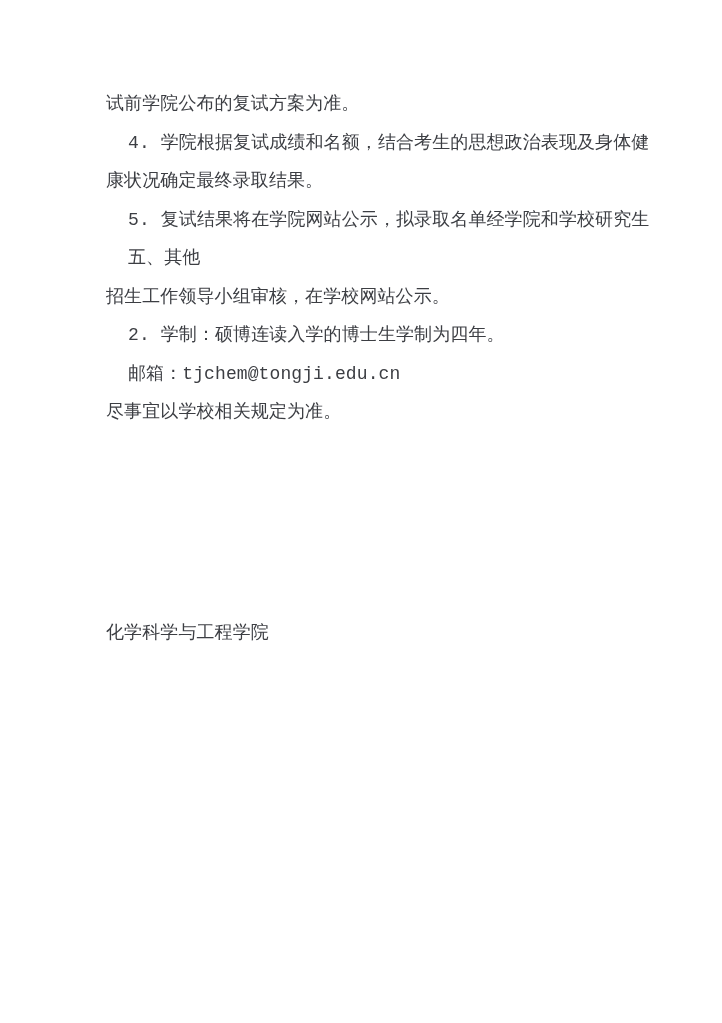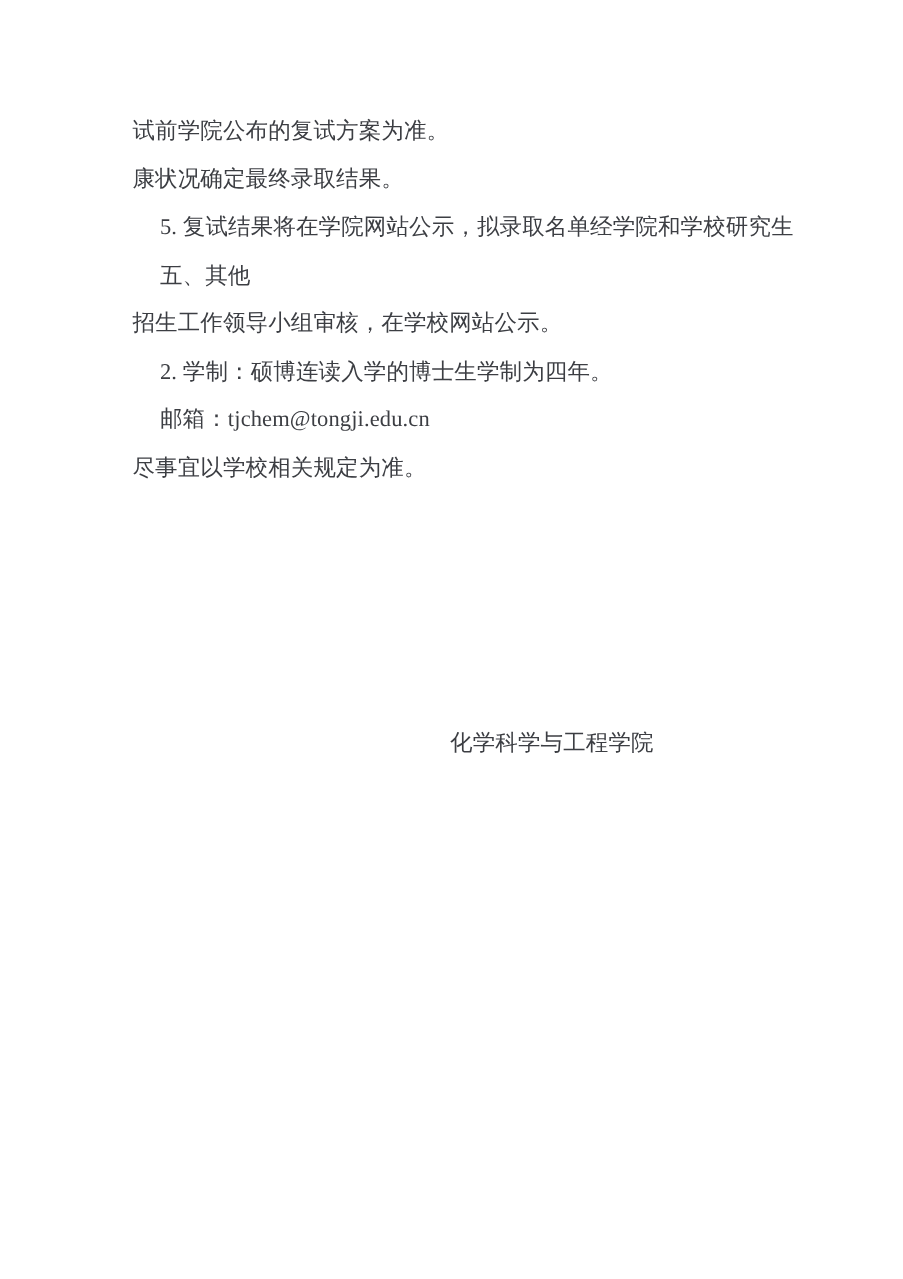--- a/index.html
+++ b/index.html
@@ -7,57 +7,58 @@
     width: 722px;
     height: 1023px;
     background: #ffffff;
     overflow: hidden;
   }
   .page {
     position: relative;
     width: 722px;
     height: 1023px;
     background: #ffffff;
-    font-family: Liberation Serif, serif;
+    font-family: Liberation Mono, monospace;
     color: #3c3e43;
   }
   .doc-body {
     padding-top: 85px;
     padding-left: 106px;
     padding-right: 95px;
   }
   .line {
     display: block;
     height: 38.5px;
     line-height: 38.5px;
     font-size: 18px;
     white-space: pre;
     letter-spacing: 0.1px;
   }
   .line.indent {
     padding-left: 22px;
   }
   .signature {
     margin-top: 182px;
-    text-align: right;
+    text-align: left;
   }
   .signature .line {
     padding-right: 104px;
   }
   .signature .line.sig-date {
     padding-right: 124px;
   }
 </style>
 </head>
 <body>
 
 <main class="page">
 
   <section class="doc-body">
     <span class="line">试前学院公布的复试方案为准。</span>
+    <span class="line indent">4. 学院根据复试成绩和名额，结合考生的思想政治表现及身体健</span>
     <span class="line">康状况确定最终录取结果。</span>
     <span class="line indent">5. 复试结果将在学院网站公示，拟录取名单经学院和学校研究生</span>
     <span class="line indent">五、其他</span>
     <span class="line">招生工作领导小组审核，在学校网站公示。</span>
     <span class="line indent">2. 学制：硕博连读入学的博士生学制为四年。</span>
     <span class="line indent">邮箱：tjchem@tongji.edu.cn</span>
     <span class="line">尽事宜以学校相关规定为准。</span>
 
     <div class="signature">
       <span class="line sig-org">化学科学与工程学院</span>

